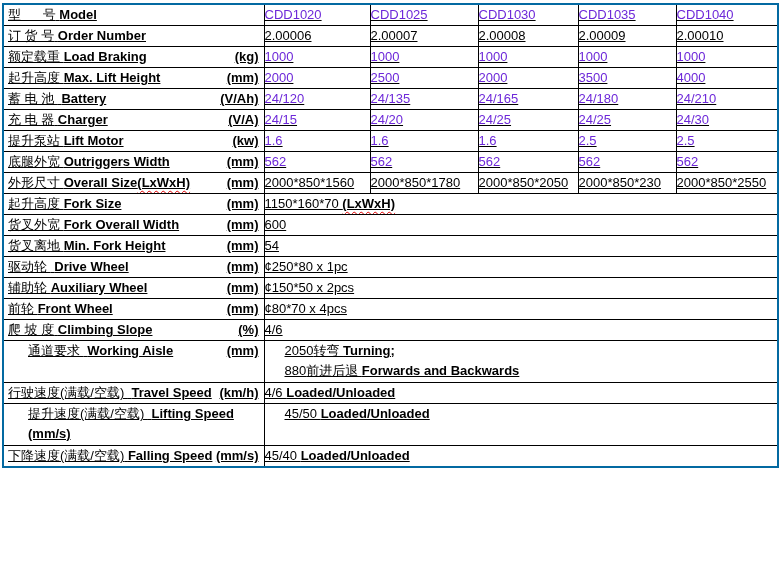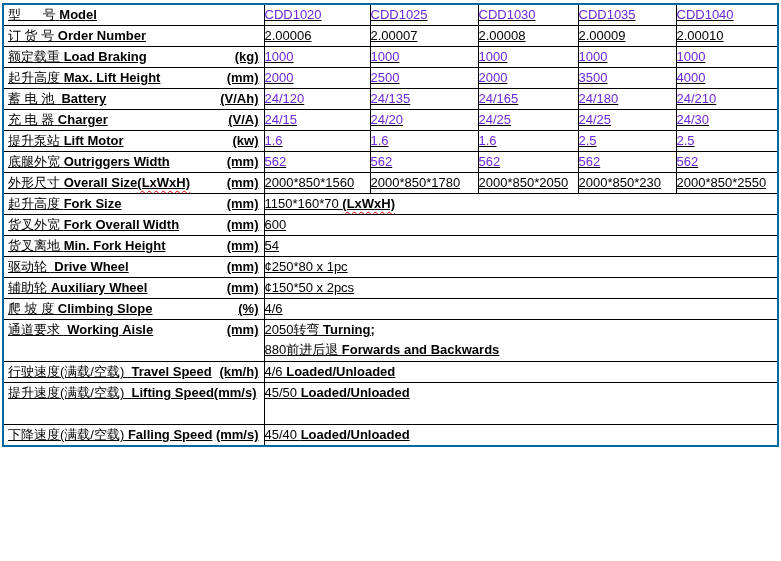--- a/index.html
+++ b/index.html
@@ -23,29 +23,29 @@
   table.spec td {
     border: 1px solid #000000;
     padding: 0;
     height: 20px;
     font-size: 13px;
     line-height: 20px;
     vertical-align: top;
     overflow: hidden;
     white-space: nowrap;
   }
-  tr.tall td { height: 41px; }
+  tr.tall td { height: 41px; padding-left: 20px; }
   .lbl-cell .lbl-wrap {
     display: flex;
     justify-content: space-between;
     align-items: flex-start;
     padding: 0 5px 0 4px;
   }
   .lbl-cell .lbl-wrap.unit-below {
-    flex-direction: row;
+    flex-direction: column;
     justify-content: flex-start;
   }
   .lbl-left { white-space: pre; }
   .lbl-unit { flex-shrink: 0; }
   .val-cell { padding-left: 6px; padding-right: 2px; }
   .val-line { white-space: pre; }
   .blue { color: #6d28d9; }
   .b { font-weight: bold; }
   .sq {
     text-decoration-line: underline;
@@ -234,20 +234,31 @@
             <span class="b lbl-unit">(mm)</span>
           </div>
         </td>
         <td colspan="5" class="val-cell merged">
           <div class="val-line"><span>¢150*50 x 2pcs</span></div>
         </td>
       </tr>
       <tr>
         <td class="lbl-cell">
           <div class="lbl-wrap">
+            <span class="lbl-left"><span class="cn">前轮</span> <span class="b">Front Wheel</span></span>
+            <span class="b lbl-unit">(mm)</span>
+          </div>
+        </td>
+        <td colspan="5" class="val-cell merged">
+          <div class="val-line"><span>¢80*70 x 4pcs</span></div>
+        </td>
+      </tr>
+      <tr>
+        <td class="lbl-cell">
+          <div class="lbl-wrap">
             <span class="lbl-left"><span class="cn">爬 坡 度</span> <span class="b">Climbing Slope</span></span>
             <span class="b lbl-unit">(%)</span>
           </div>
         </td>
         <td colspan="5" class="val-cell merged">
           <div class="val-line"><span>4/6</span></div>
         </td>
       </tr>
       <tr class="tall">
         <td class="lbl-cell">

